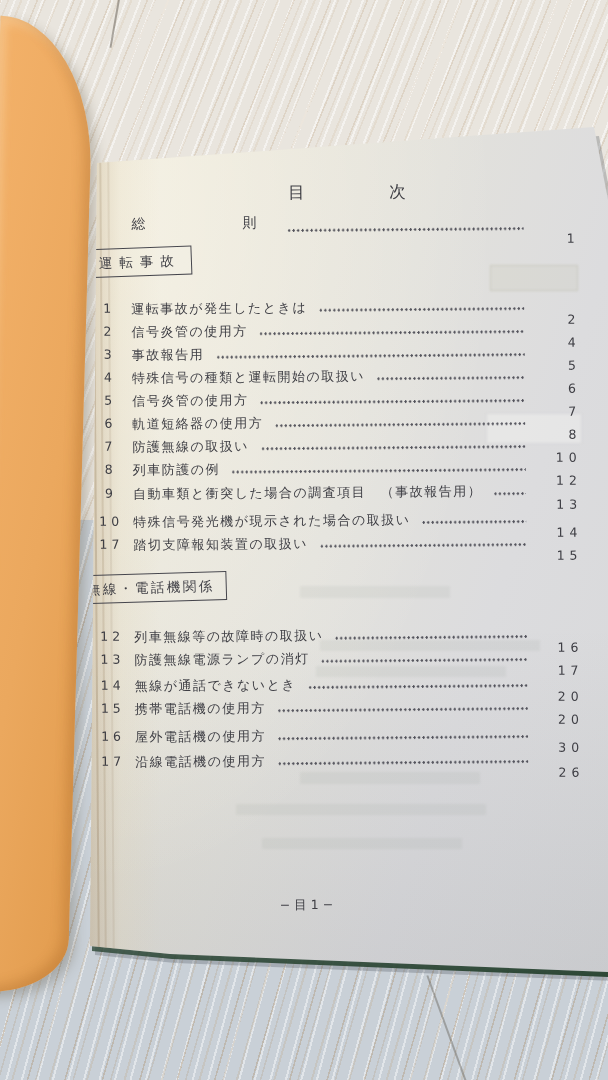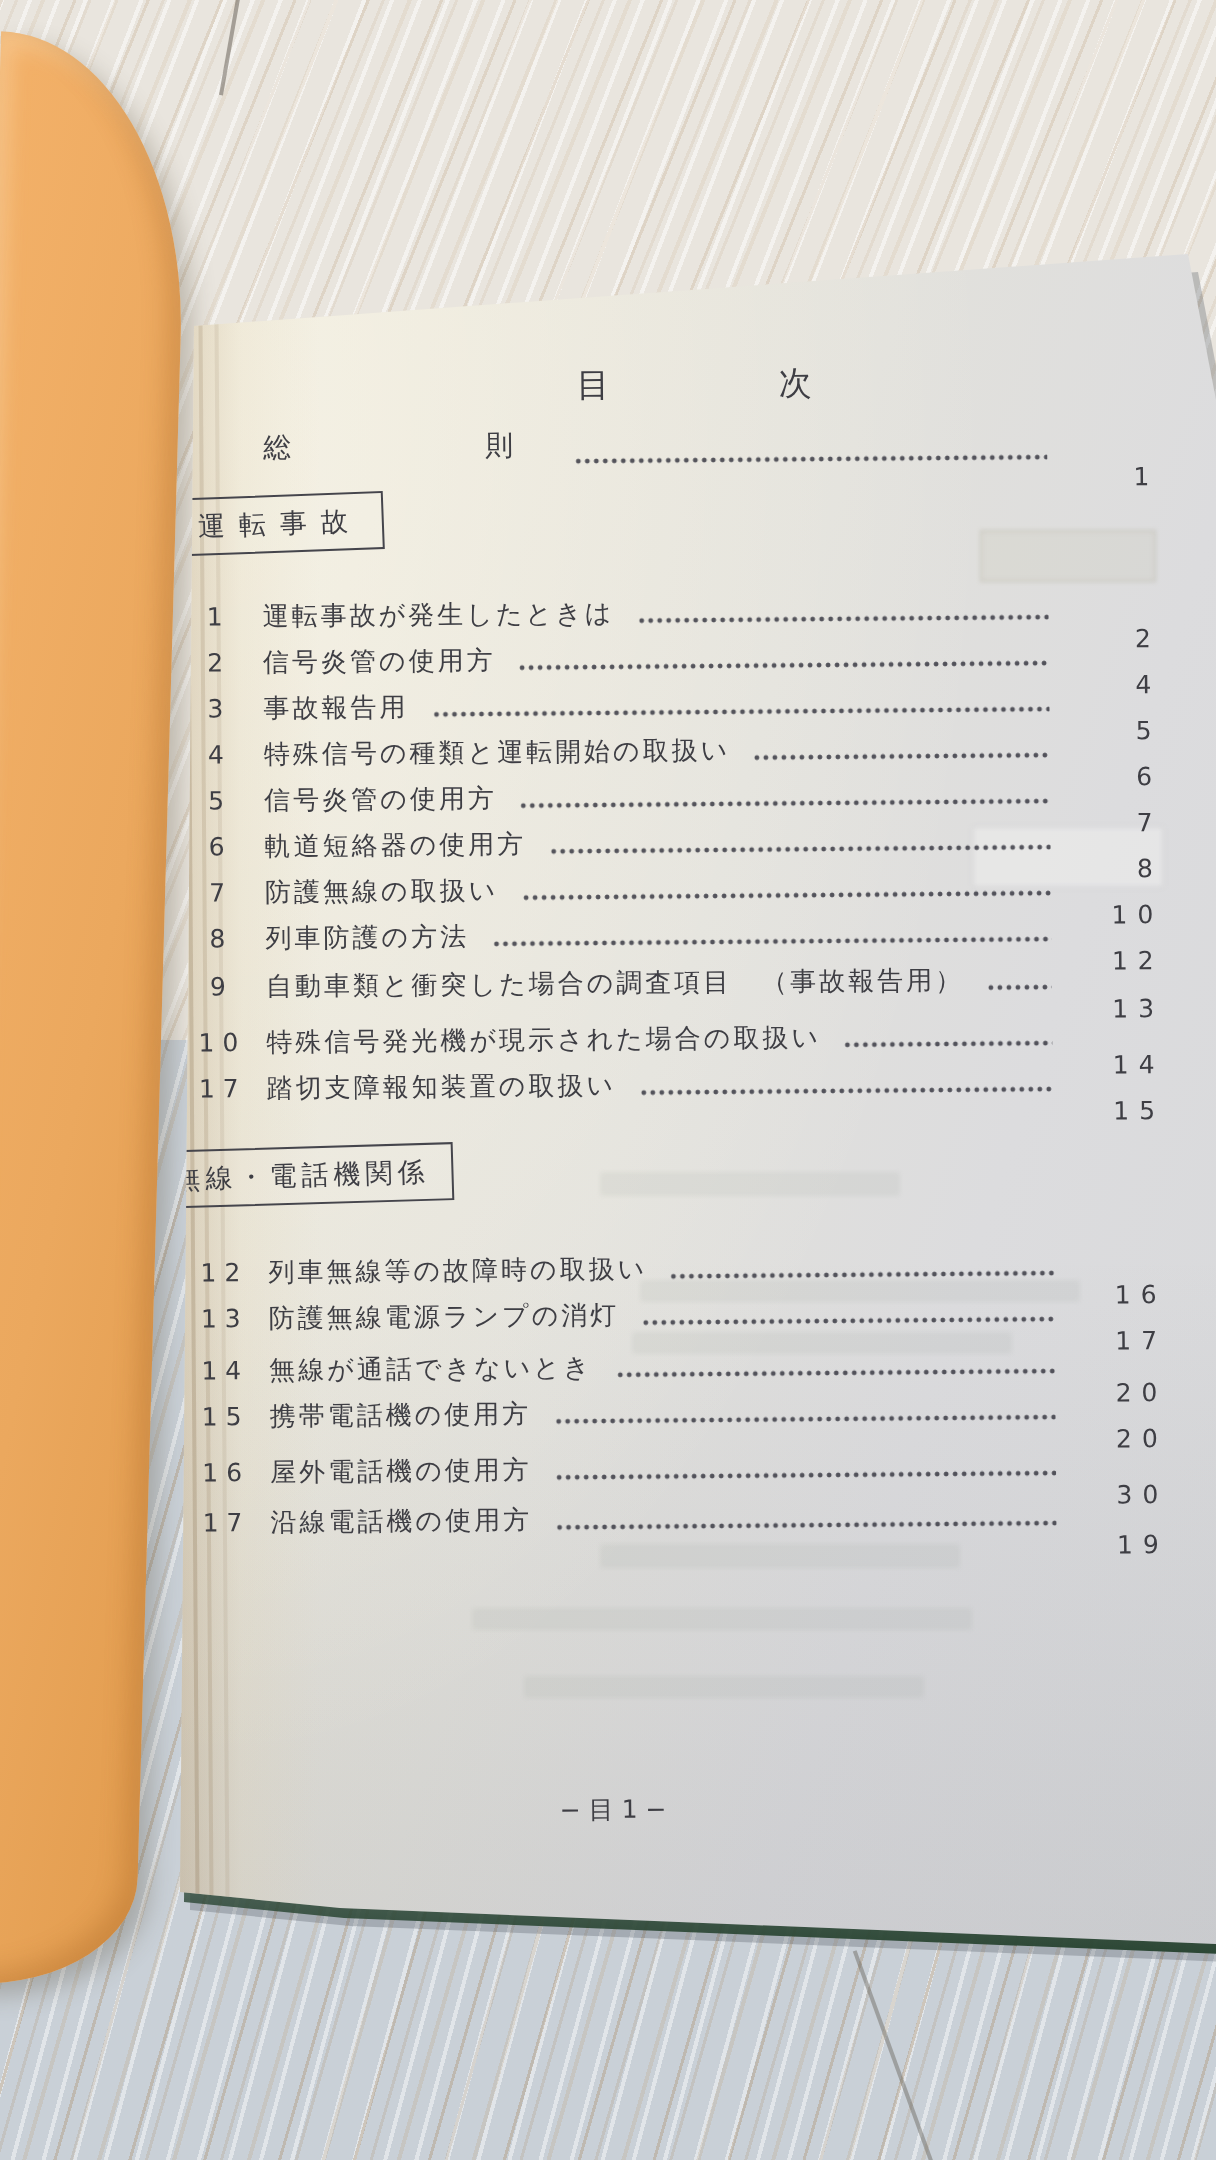--- a/index.html
+++ b/index.html
@@ -166,21 +166,21 @@
           <span class="pnum">8</span>
         </div>
         <div class="toc-row" style="top: 433px;">
           <span class="num">7</span>
           <span class="etitle">防護無線の取扱い</span>
           <span class="dots dotline"></span>
           <span class="pnum">10</span>
         </div>
         <div class="toc-row" style="top: 456px;">
           <span class="num">8</span>
-          <span class="etitle">列車防護の方法</span>
+          <span class="etitle">列車防護の例</span>
           <span class="dots dotline"></span>
           <span class="pnum">12</span>
         </div>
         <div class="toc-row" style="top: 480px;">
           <span class="num">9</span>
           <span class="etitle">自動車類と衝突した場合の調査項目　（事故報告用）</span>
           <span class="dots dotline"></span>
           <span class="pnum">13</span>
         </div>
         <div class="toc-row" style="top: 508px;">
@@ -222,19 +222,19 @@
         <div class="toc-row" style="top: 723px;">
           <span class="num">16</span>
           <span class="etitle">屋外電話機の使用方</span>
           <span class="dots dotline"></span>
           <span class="pnum">30</span>
         </div>
         <div class="toc-row" style="top: 748px;">
           <span class="num">17</span>
           <span class="etitle">沿線電話機の使用方</span>
           <span class="dots dotline"></span>
-          <span class="pnum">19</span>
+          <span class="pnum">26</span>
         </div>
       </div>
 
     <span class="page-footer">−目1−</span>
   </div>
 </div>
 
 </body></html>

